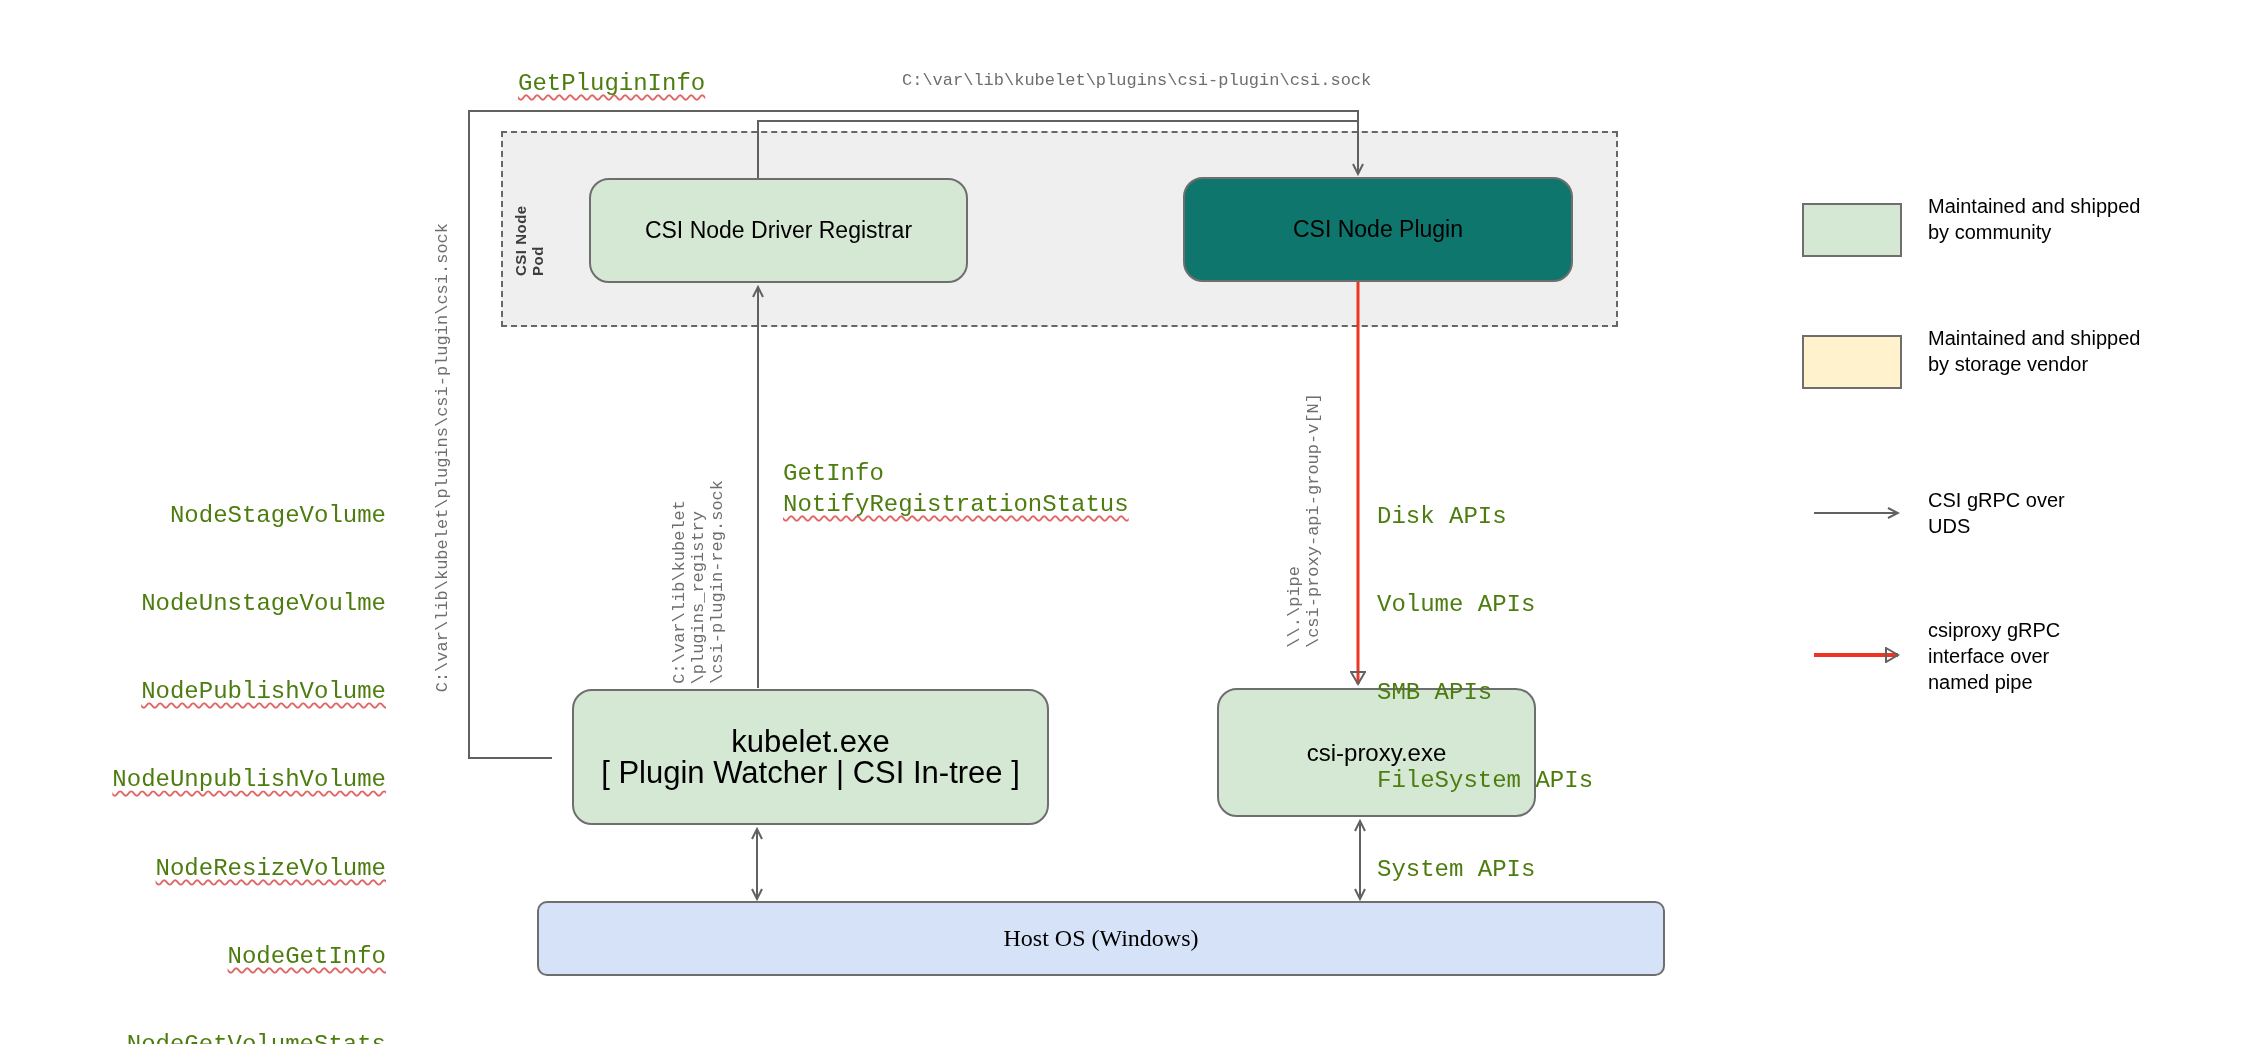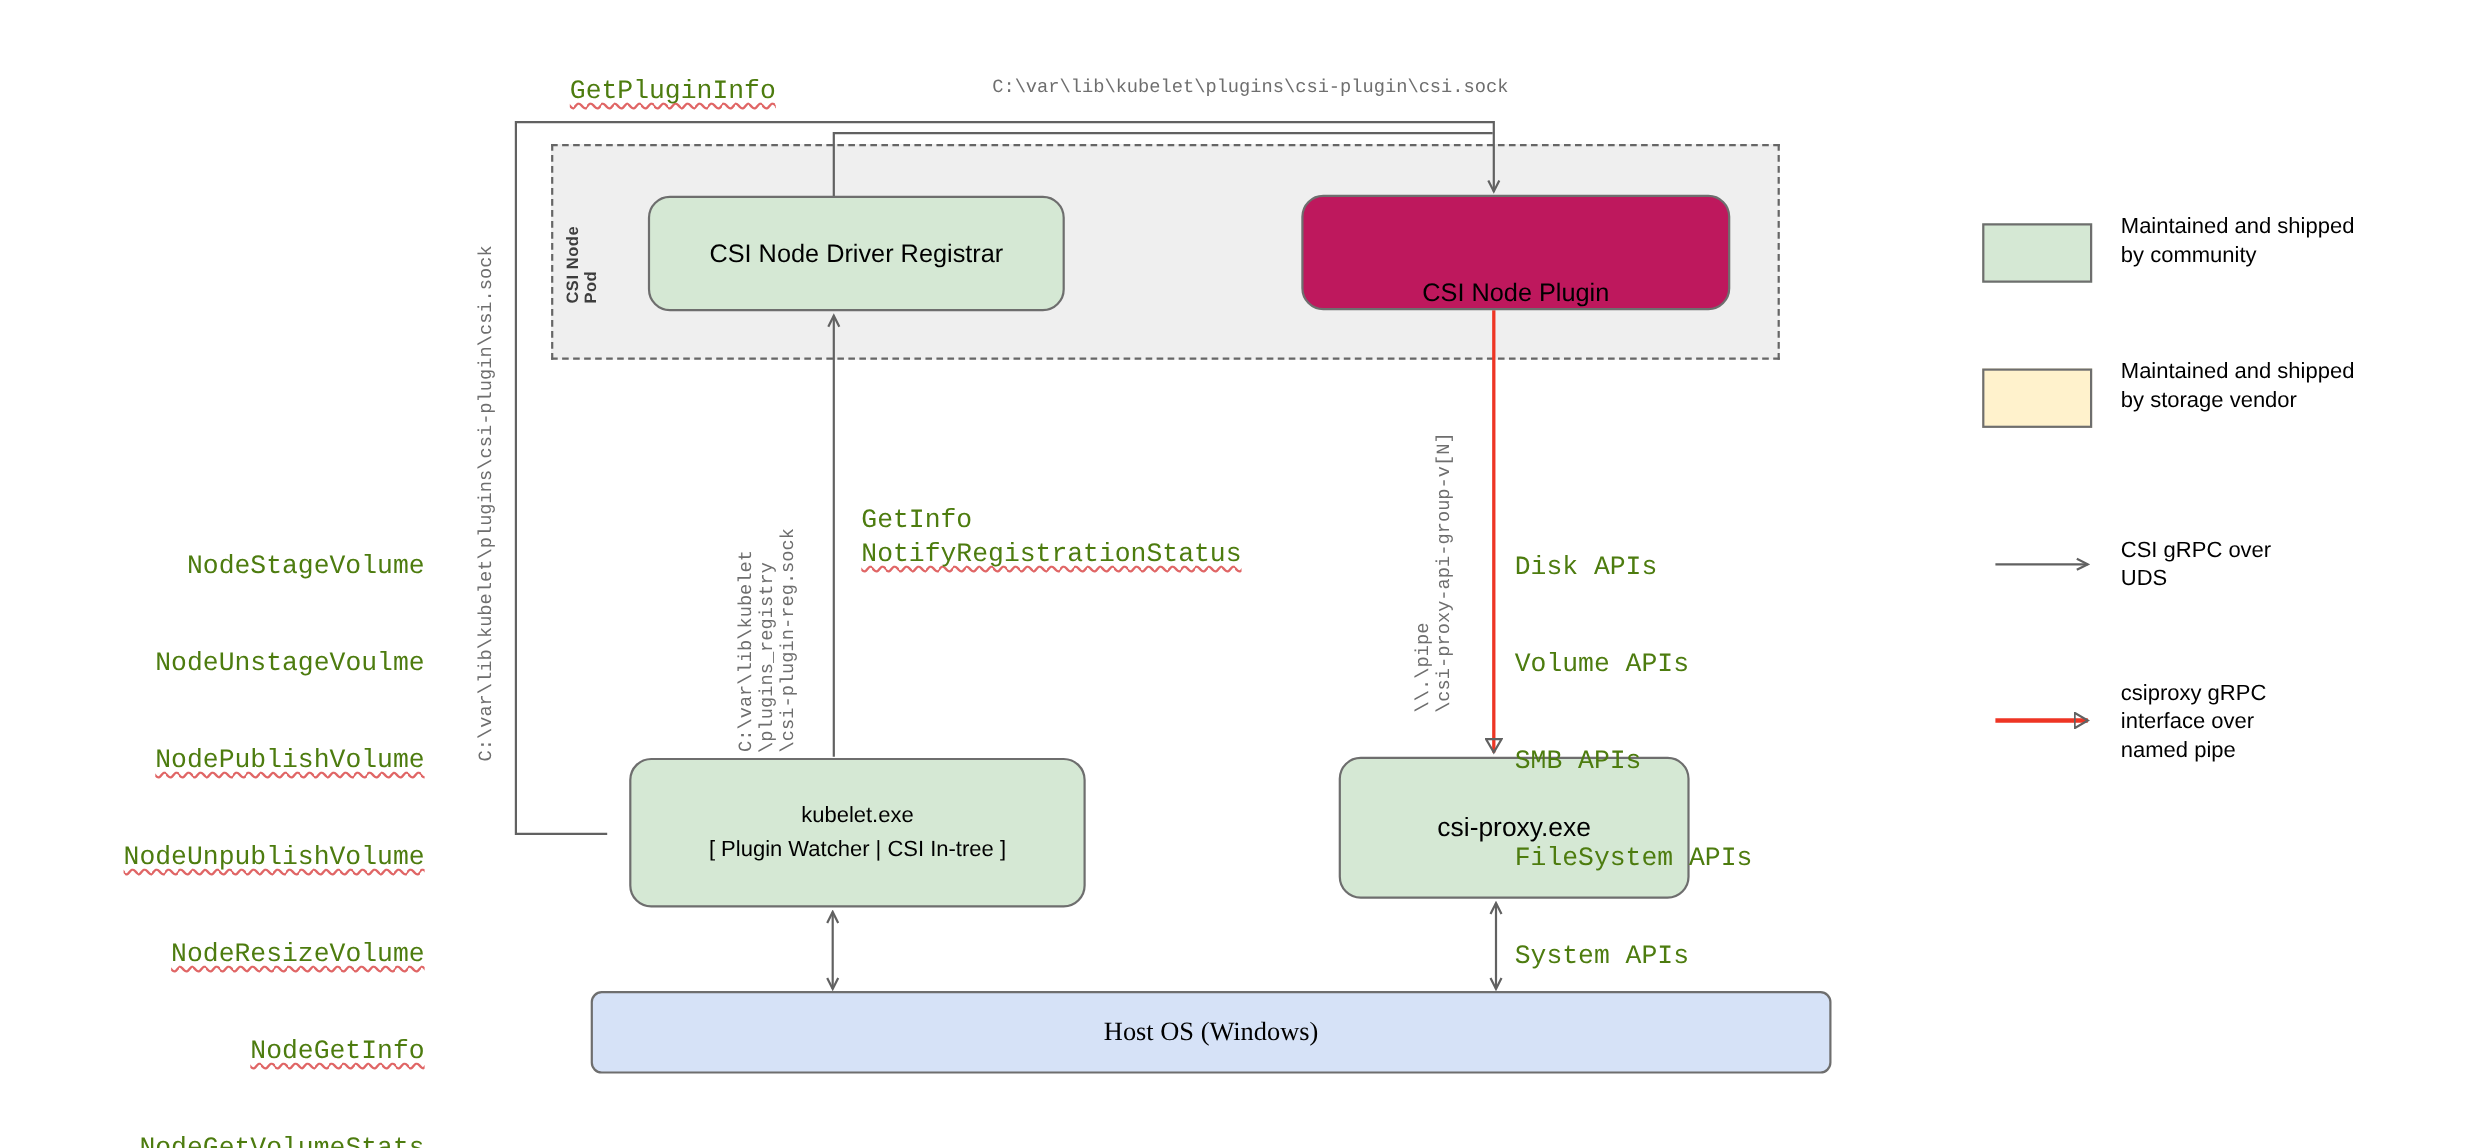--- a/index.html
+++ b/index.html
@@ -22,25 +22,25 @@
     font-size:15px; font-weight:600; color:#3d3d3d; letter-spacing:0.5px;
   }
 
   .node {
     position:absolute; box-sizing:border-box; z-index:4;
     display:flex; flex-direction:column; align-items:center; justify-content:center;
     border:2px solid #6e6e6e; border-radius:20px; color:#000000;
     font-size:23px; text-align:center;margin-left:20px;
   }
   .green  { background:#d5e8d4; }
-  .yellow { background:#be185d;justify-content:flex-end; }
+  .yellow { background:#0f766e; }
   .blue   { background:#d6e2f7;font-family:Liberation Serif, serif; }
   .registrar { left:569px; top:178px; width:379px; height:105px; }
   .plugin    { left:1163px; top:177px; width:390px; height:105px; }
-  .kubelet   { left:552px; top:689px; width:415px; height:136px; font-size:20px; line-height:31px; }
+  .kubelet   { left:552px; top:689px; width:477px; height:136px; font-size:31px; line-height:31px; }
   .proxy     { left:1197px; top:688px; width:319px; height:129px; font-size:24px; }
   .host      { left:517px; top:901px; width:1128px; height:75px; border-radius:10px; font-size:24px; }
 
   .mono-lg {
     position:absolute; z-index:5; font-family:"Liberation Mono", monospace;
     font-size:24px; line-height:29.4px; color:#4d7c0f; white-space:pre;
   }
   .mono-sm {
     position:absolute; z-index:5; font-family:"Liberation Mono", monospace;
     font-size:17px; color:#6e6e6e; white-space:pre;

